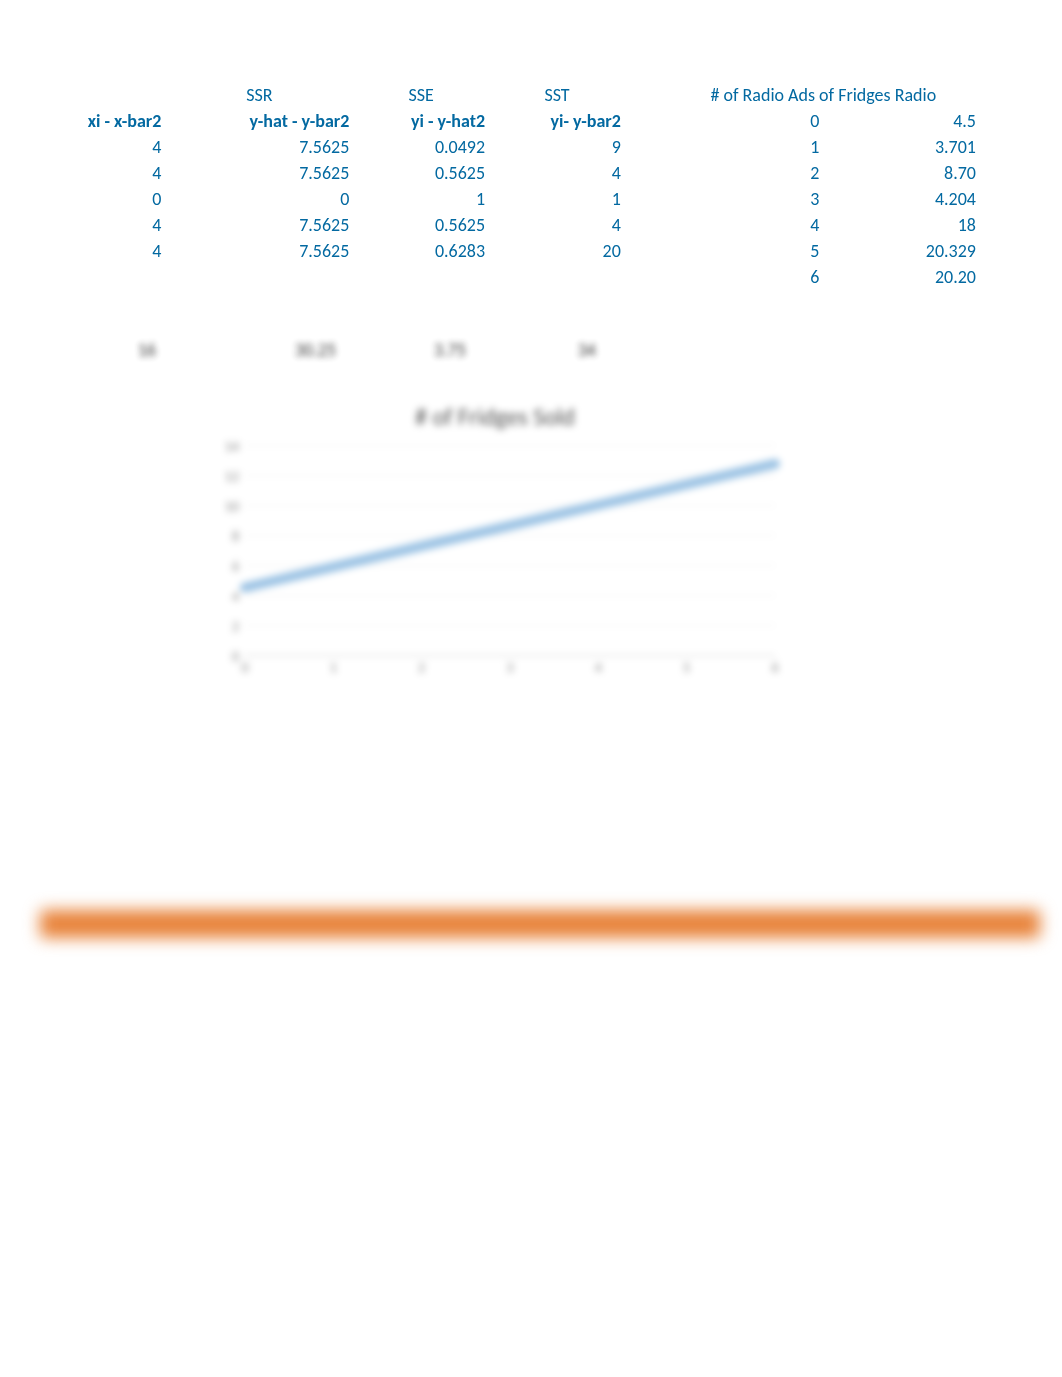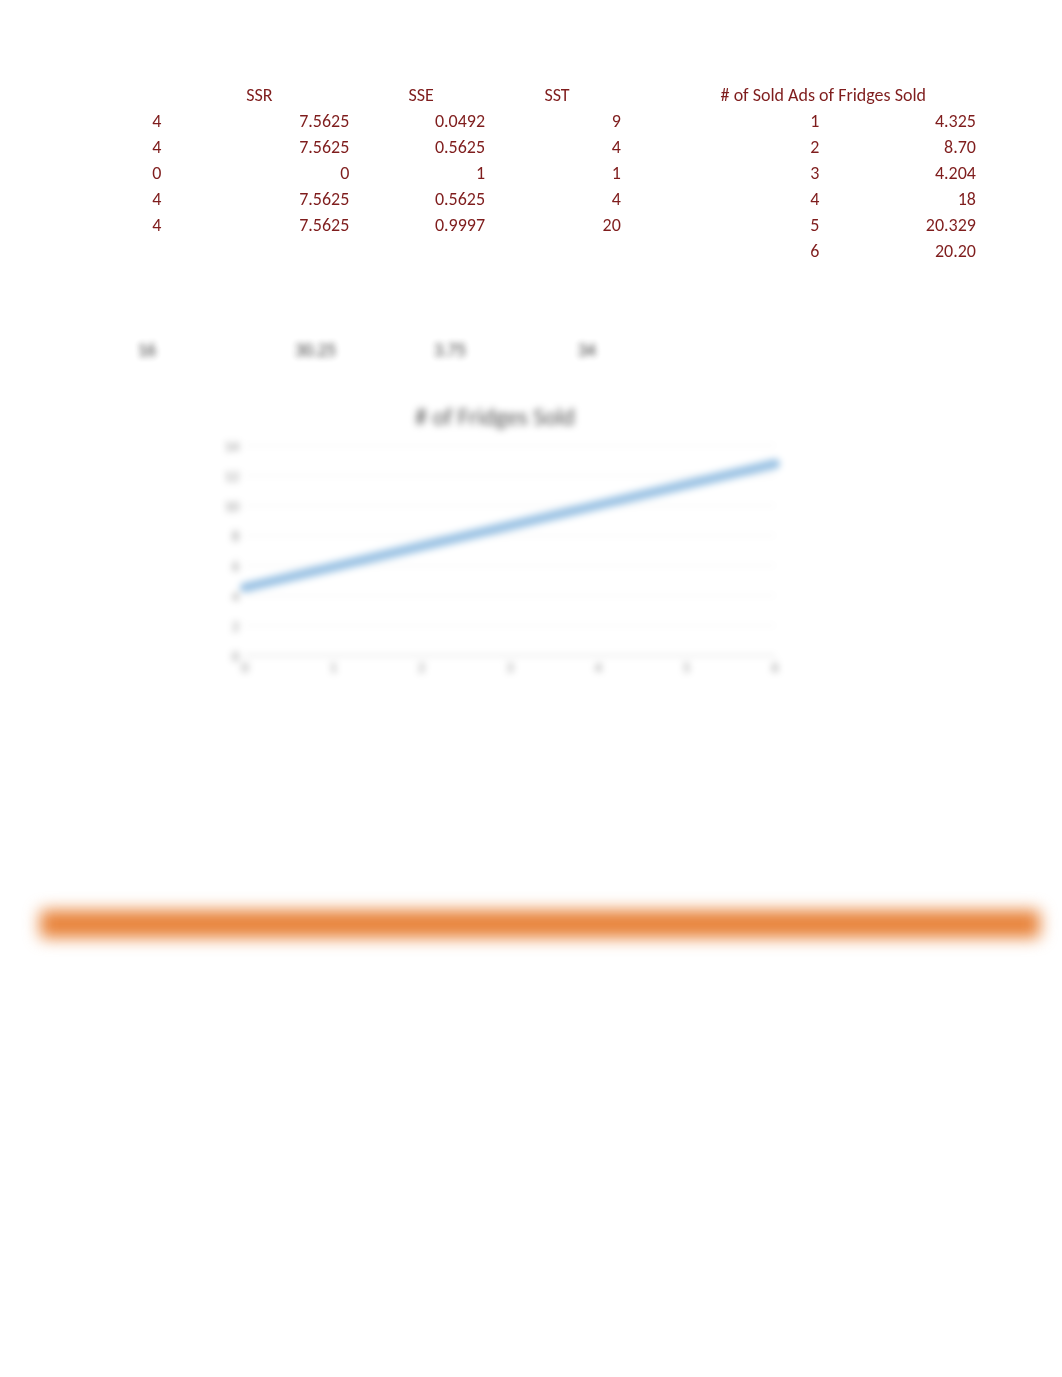--- a/index.html
+++ b/index.html
@@ -13,21 +13,21 @@
       position: relative;
       color: #222;
     }
     .table-wrap {
       position: absolute;
       top: 82px;
       left: 40px;
       width: 940px;
     }
     table { border-collapse: collapse; width: 100%; table-layout: fixed; }
-    td, th { padding: 2px 4px; font-size: 18px; text-align: right; color: #7f1d1d; }
+    td, th { padding: 2px 4px; font-size: 18px; text-align: right; color: #0369a1; }
     th { font-weight: 400; }
     .bold { font-weight: 700; }
     .col-a { width: 120px; }
     .col-b { width: 180px; }
     .col-c { width: 130px; }
     .col-d { width: 130px; }
     .col-gap { width: 40px; }
     .col-e { width: 150px; }
     .col-f { width: 150px; }
     .center { text-align: center; }
@@ -137,32 +137,41 @@
         <col class="col-f">
     </colgroup>
     <tbody>
         <tr>
       <th></th>
       <th class="center">SSR</th>
       <th class="center">SSE</th>
       <th class="center">SST</th>
       <th></th>
       <th colspan="2" style="position:relative;">
-        <span class="overlap-header" style="left:0;right:0;text-align:center;"># of Sold Ads   of Fridges Sold</span>
+        <span class="overlap-header" style="left:0;right:0;text-align:center;"># of Radio Ads   of Fridges Radio</span>
         <span style="visibility:hidden;">XX</span>
       </th>
     </tr>
     <tr>
+      <th class="bold">xi - x-bar2</th>
+      <th class="bold">y-hat - y-bar2</th>
+      <th class="bold">yi - y-hat2</th>
+      <th class="bold">yi- y-bar2</th>
+      <th></th>
+      <td>0</td>
+      <td>4.5</td>
+    </tr>
+    <tr>
       <td>4</td>
       <td>7.5625</td>
       <td>0.0492</td>
       <td>9</td>
       <td></td>
       <td>1</td>
-      <td>4.325</td>
+      <td>3.701</td>
     </tr>
     <tr>
       <td>4</td>
       <td>7.5625</td>
       <td>0.5625</td>
       <td>4</td>
       <td></td>
       <td>2</td>
       <td>8.70</td>
     </tr>
@@ -180,21 +189,21 @@
       <td>7.5625</td>
       <td>0.5625</td>
       <td>4</td>
       <td></td>
       <td>4</td>
       <td>18</td>
     </tr>
     <tr>
       <td>4</td>
       <td>7.5625</td>
-      <td>0.9997</td>
+      <td>0.6283</td>
       <td>20</td>
       <td></td>
       <td>5</td>
       <td>20.329</td>
     </tr>
     <tr>
       <td></td>
           <td></td>
           <td></td>
           <td></td>

